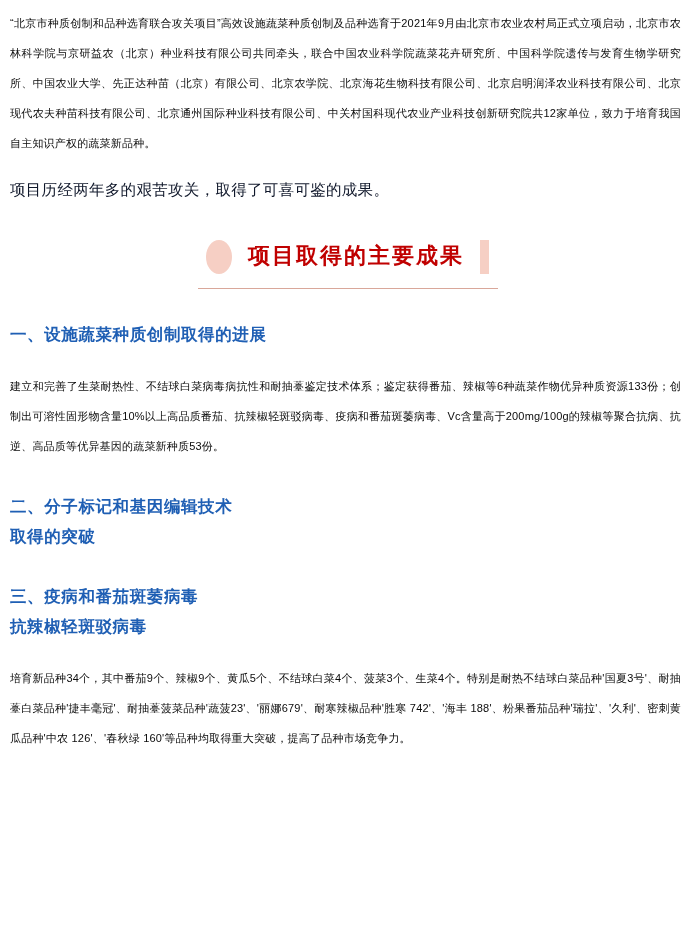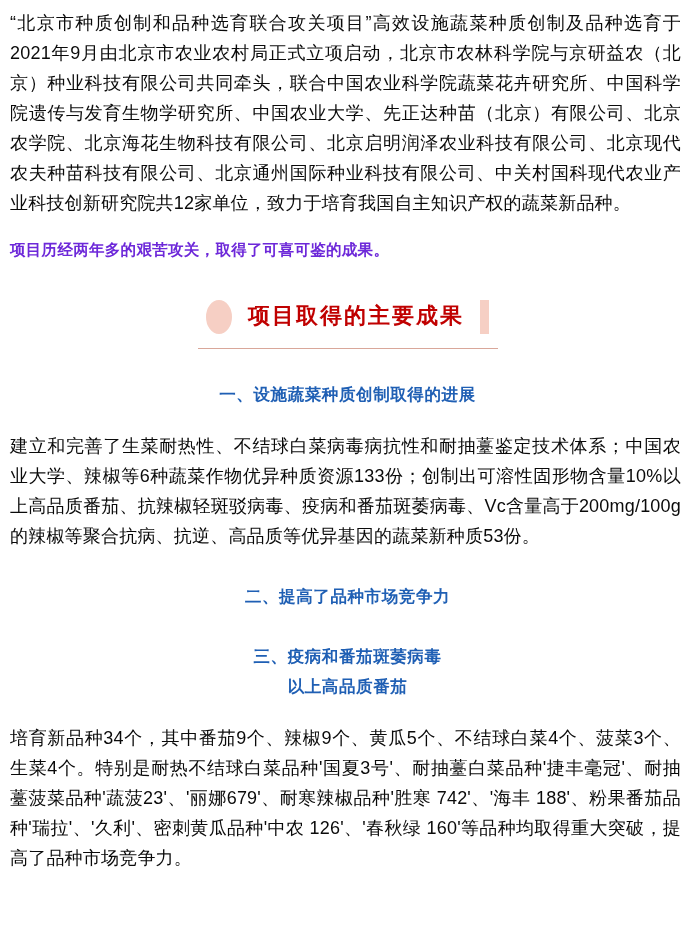--- a/index.html
+++ b/index.html
@@ -13,36 +13,36 @@
     font-family: "Liberation Sans", sans-serif;
     color: #000000;
   }
   .page {
     width: 695px;
     box-sizing: border-box;
     padding: 8px 10px 14px 10px;
   }
   p.body-text {
     margin: 0 4px 0 0;
-    font-size: 18px;
+    font-size: 11px;
     line-height: 30px;
     color: #0a0a0a;
     text-align: justify;
     text-justify: inter-ideograph;
     letter-spacing: 0.2px;
   }
   .intro {
     margin-bottom: 26px;
   }
   .highlight-line {
     margin: 18px 0 26px 0;
     font-size: 15.5px;
     line-height: 28px;
-    font-weight: bold;
-    color: #6d28d9;
+    font-weight: normal;
+    color: #0f172a;
     letter-spacing: 0.3px;
   }
   .section-banner {
     display: flex;
     align-items: center;
     justify-content: center;
     margin: 10px 0 6px 0;
     height: 52px;
   }
   .banner-inner {
@@ -79,21 +79,21 @@
     width: 300px;
     height: 1px;
     background: #d9a79a;
     margin: 4px auto 30px auto;
   }
   h3.sub-head {
     margin: 0 0 22px 0;
     font-size: 16.5px;
     font-weight: bold;
     color: #1f5fb4;
-    text-align: center;
+    text-align: left;
     line-height: 30px;
     letter-spacing: 0.6px;
   }
   h3.sub-head .line2 {
     display: block;
   }
   .block {
     margin-bottom: 30px;
   }
   .block:last-child {
@@ -115,30 +115,31 @@
       <span class="banner-title">项目取得的主要成果</span>
       <span class="banner-bar"></span>
     </div>
   </div>
   <div class="banner-rule"></div>
 
   <div class="block">
     <h3 class="sub-head">
       <span>一、设施蔬菜种质创制取得的进展</span>
     </h3>
-    <p class="body-text">建立和完善了生菜耐热性、不结球白菜病毒病抗性和耐抽薹鉴定技术体系；中国农业大学、辣椒等6种蔬菜作物优异种质资源133份；创制出可溶性固形物含量10%以上高品质番茄、抗辣椒轻斑驳病毒、疫病和番茄斑萎病毒、Vc含量高于200mg/100g的辣椒等聚合抗病、抗逆、高品质等优异基因的蔬菜新种质53份。</p>
+    <p class="body-text">建立和完善了生菜耐热性、不结球白菜病毒病抗性和耐抽薹鉴定技术体系；鉴定获得番茄、辣椒等6种蔬菜作物优异种质资源133份；创制出可溶性固形物含量10%以上高品质番茄、抗辣椒轻斑驳病毒、疫病和番茄斑萎病毒、Vc含量高于200mg/100g的辣椒等聚合抗病、抗逆、高品质等优异基因的蔬菜新种质53份。</p>
   </div>
 
   <div class="block">
     <h3 class="sub-head">
-      <span>二、提高了品种市场竞争力</span>
+      <span>二、分子标记和基因编辑技术</span>
+      <span class="line2">取得的突破</span>
     </h3>
   </div>
 
   <div class="block">
     <h3 class="sub-head">
       <span>三、疫病和番茄斑萎病毒</span>
-      <span class="line2">以上高品质番茄</span>
+      <span class="line2">抗辣椒轻斑驳病毒</span>
     </h3>
     <p class="body-text">培育新品种34个，其中番茄9个、辣椒9个、黄瓜5个、不结球白菜4个、菠菜3个、生菜4个。特别是耐热不结球白菜品种'国夏3号'、耐抽薹白菜品种'捷丰毫冠'、耐抽薹菠菜品种'蔬菠23'、'丽娜679'、耐寒辣椒品种'胜寒 742'、'海丰 188'、粉果番茄品种'瑞拉'、'久利'、密刺黄瓜品种'中农 126'、'春秋绿 160'等品种均取得重大突破，提高了品种市场竞争力。</p>
   </div>
 
 </div>
 
 </body></html>

